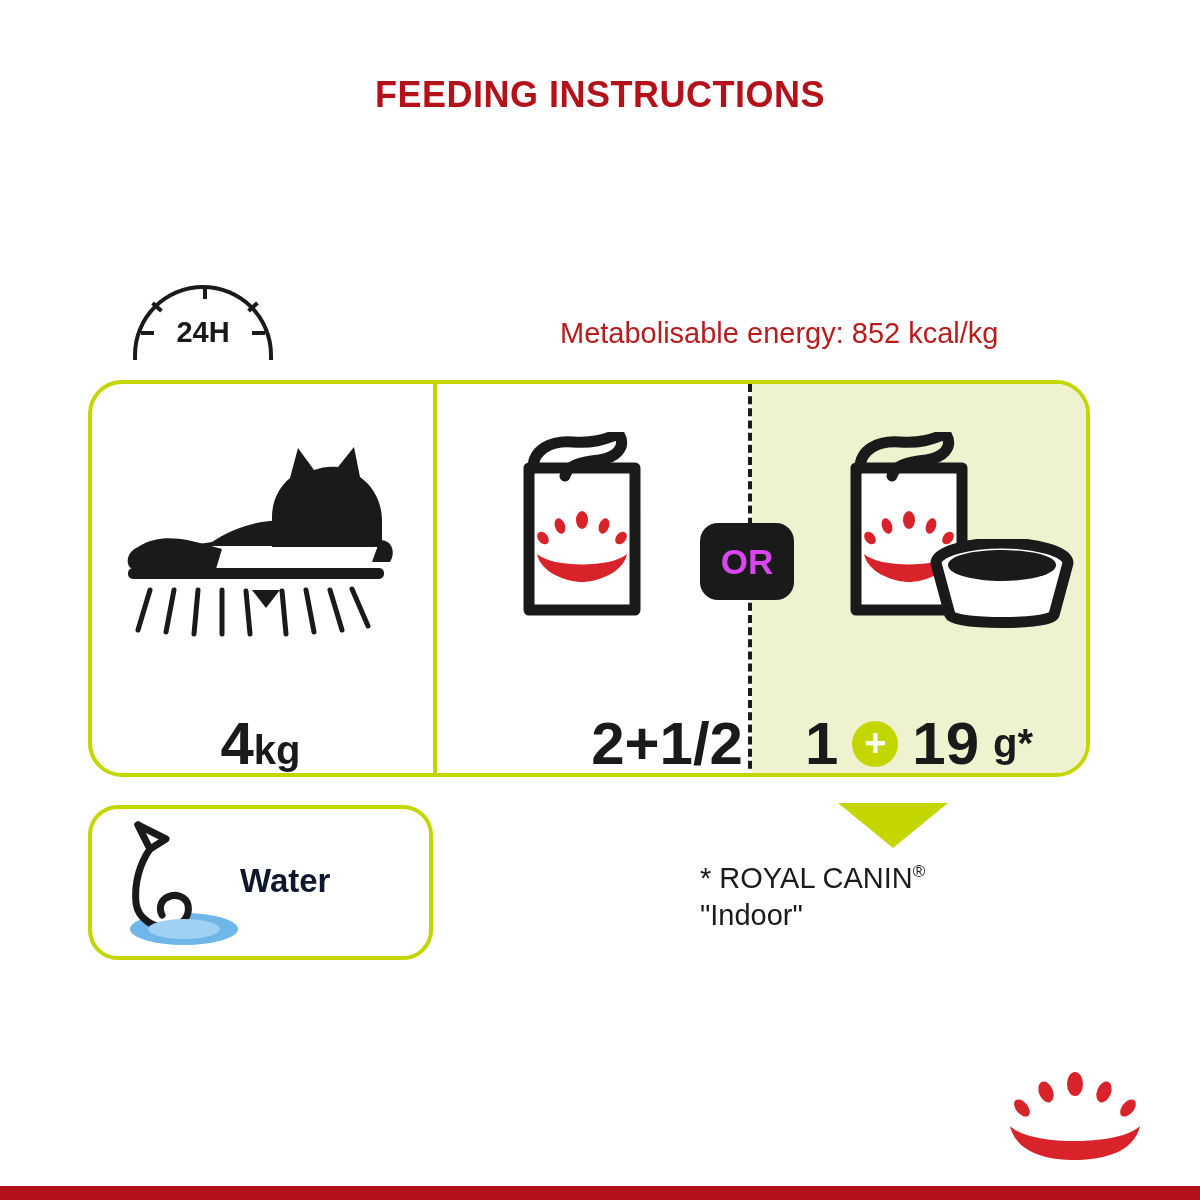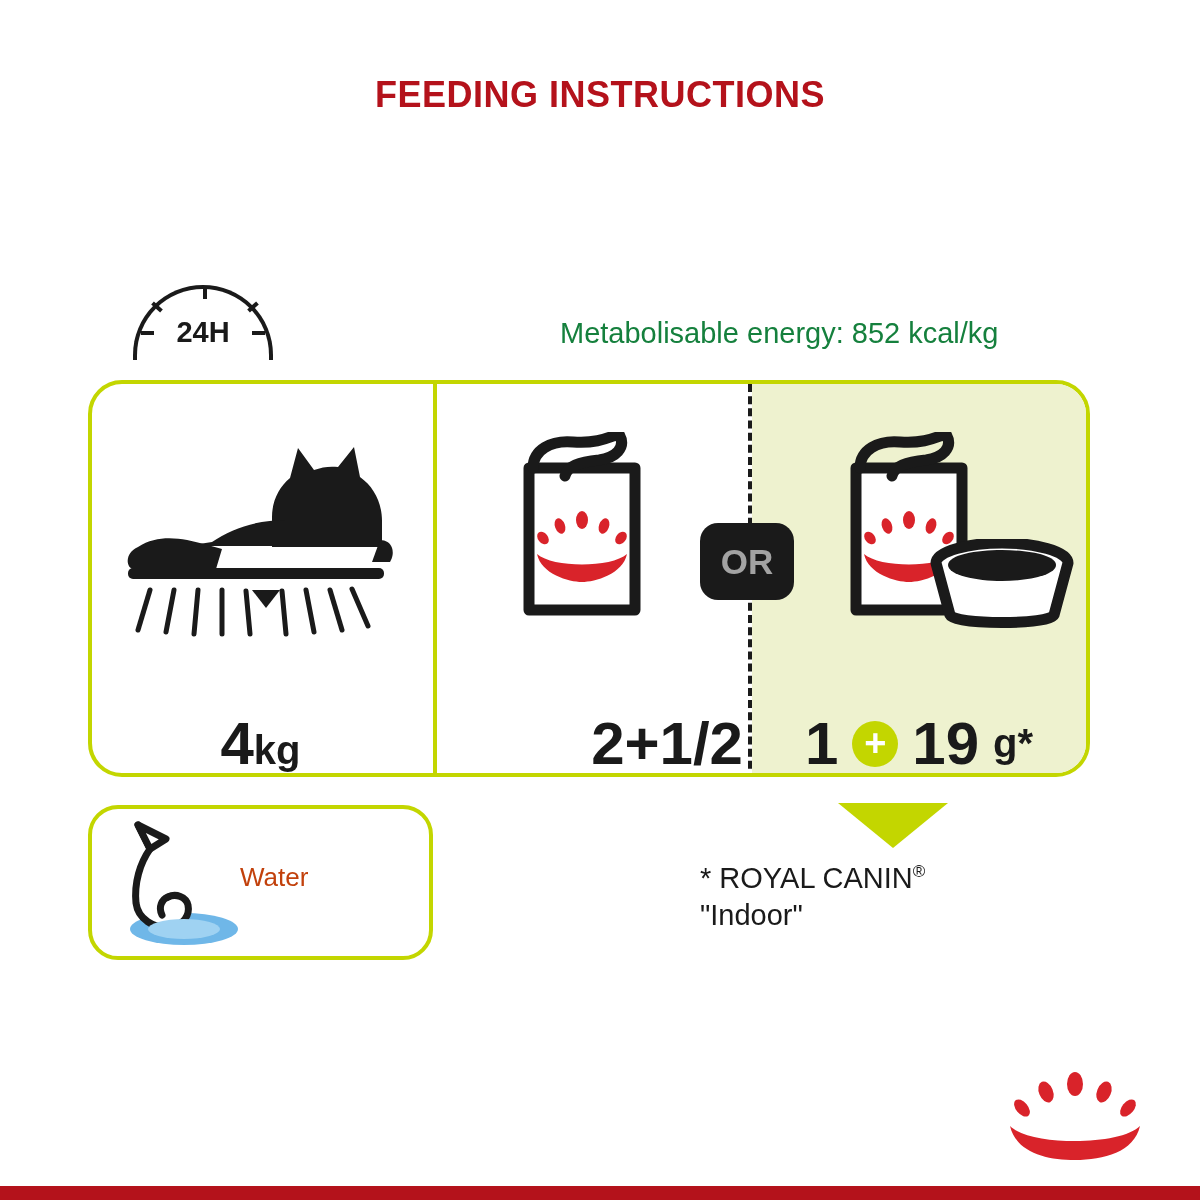--- a/index.html
+++ b/index.html
@@ -104,21 +104,21 @@
     height: 397px;
     border-left: 4px dashed #1a1a1a;
   }
 
   
   .energy {
     position: absolute;
     left: 560px;
     top: 317px;
     font-size: 29px;
-    color: #15803d;
+    color: #b91c1c;
     white-space: nowrap;
   }
 
   
   .val {
     position: absolute;
     font-weight: bold;
     color: #1a1a1a;
     white-space: nowrap;
     margin-top: 32px;
@@ -166,21 +166,21 @@
 
   
   .or-badge {
     position: absolute;
     left: 700px;
     top: 523px;
     width: 94px;
     height: 77px;
     background: #1a1a1a;
     border-radius: 18px;
-    color: #a3a3a3;
+    color: #d946ef;
     font-size: 35px;
     font-weight: bold;
     text-align: center;
     line-height: 77px;
     z-index: 7;
   }
 
   
   .water-box {
     position: absolute;
@@ -190,22 +190,23 @@
     height: 155px;
     border: 4px solid #c3d600;
     border-radius: 30px;
     box-sizing: border-box;
     background: #ffffff;
   }
   .water-label {
     position: absolute;
     left: 240px;
     top: 862px;
-    font-size: 26px;
-    color: #c2410c;
+    font-size: 33px;
+    color: #0f172a;
+    font-weight: bold;
   }
 
   
   .arrow-down {
     position: absolute;
     left: 838px;
     top: 803px;
     width: 0;
     height: 0;
     border-left: 55px solid transparent;

